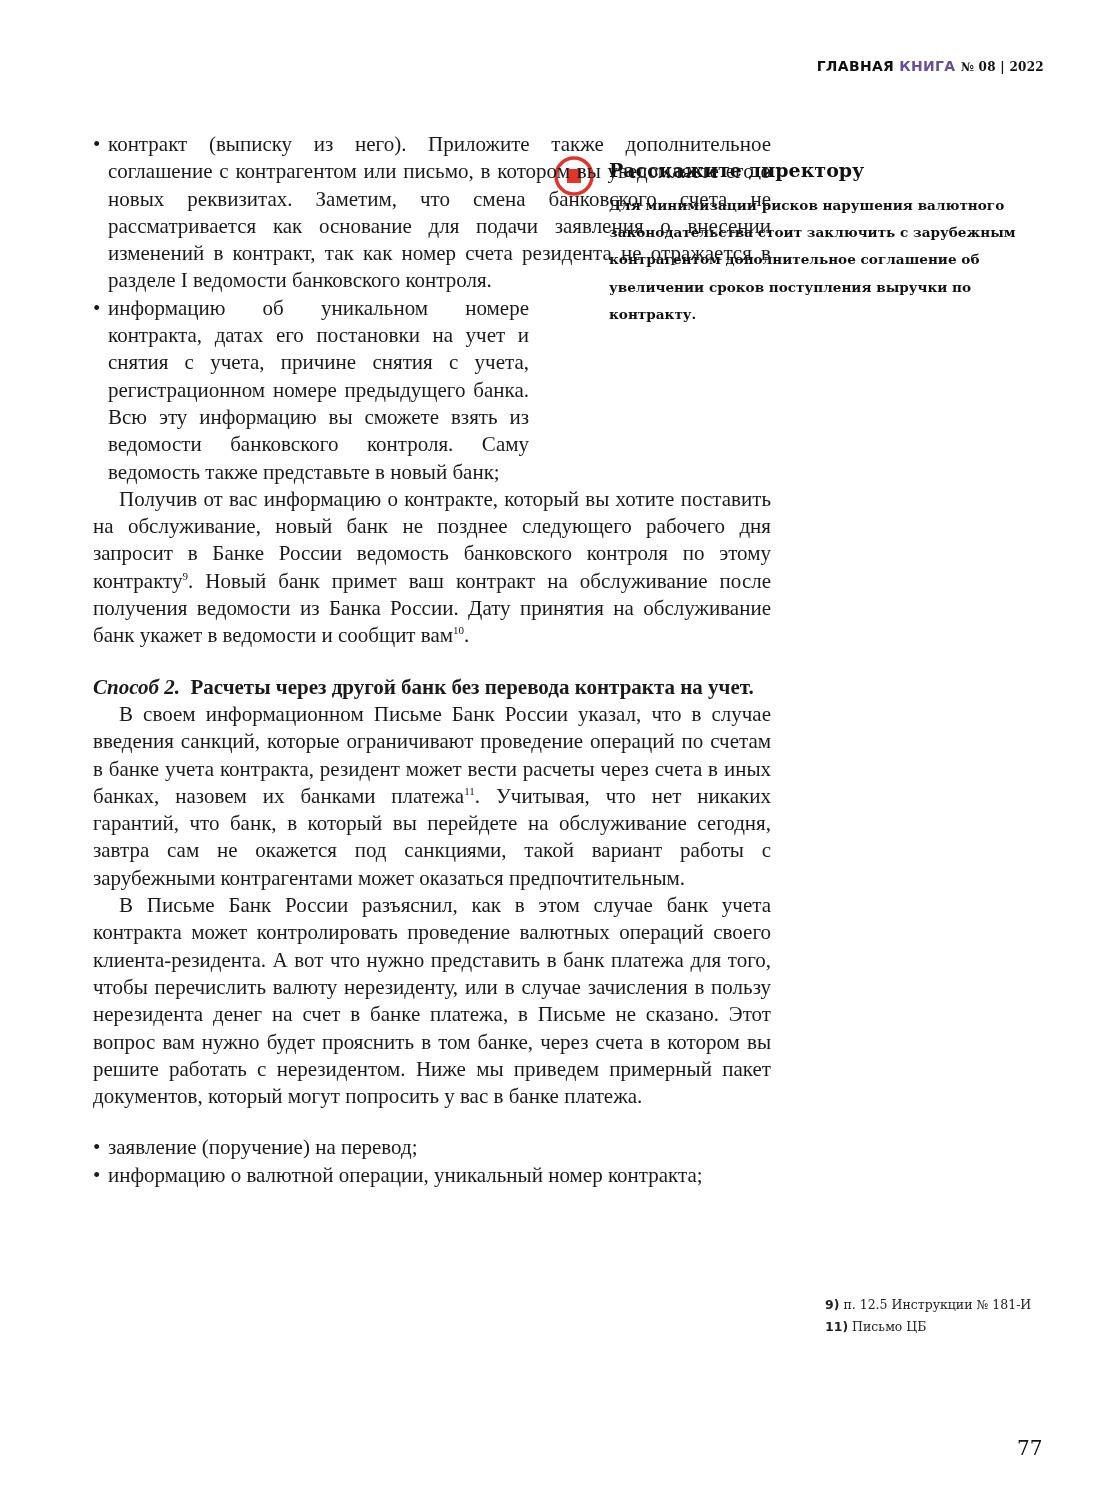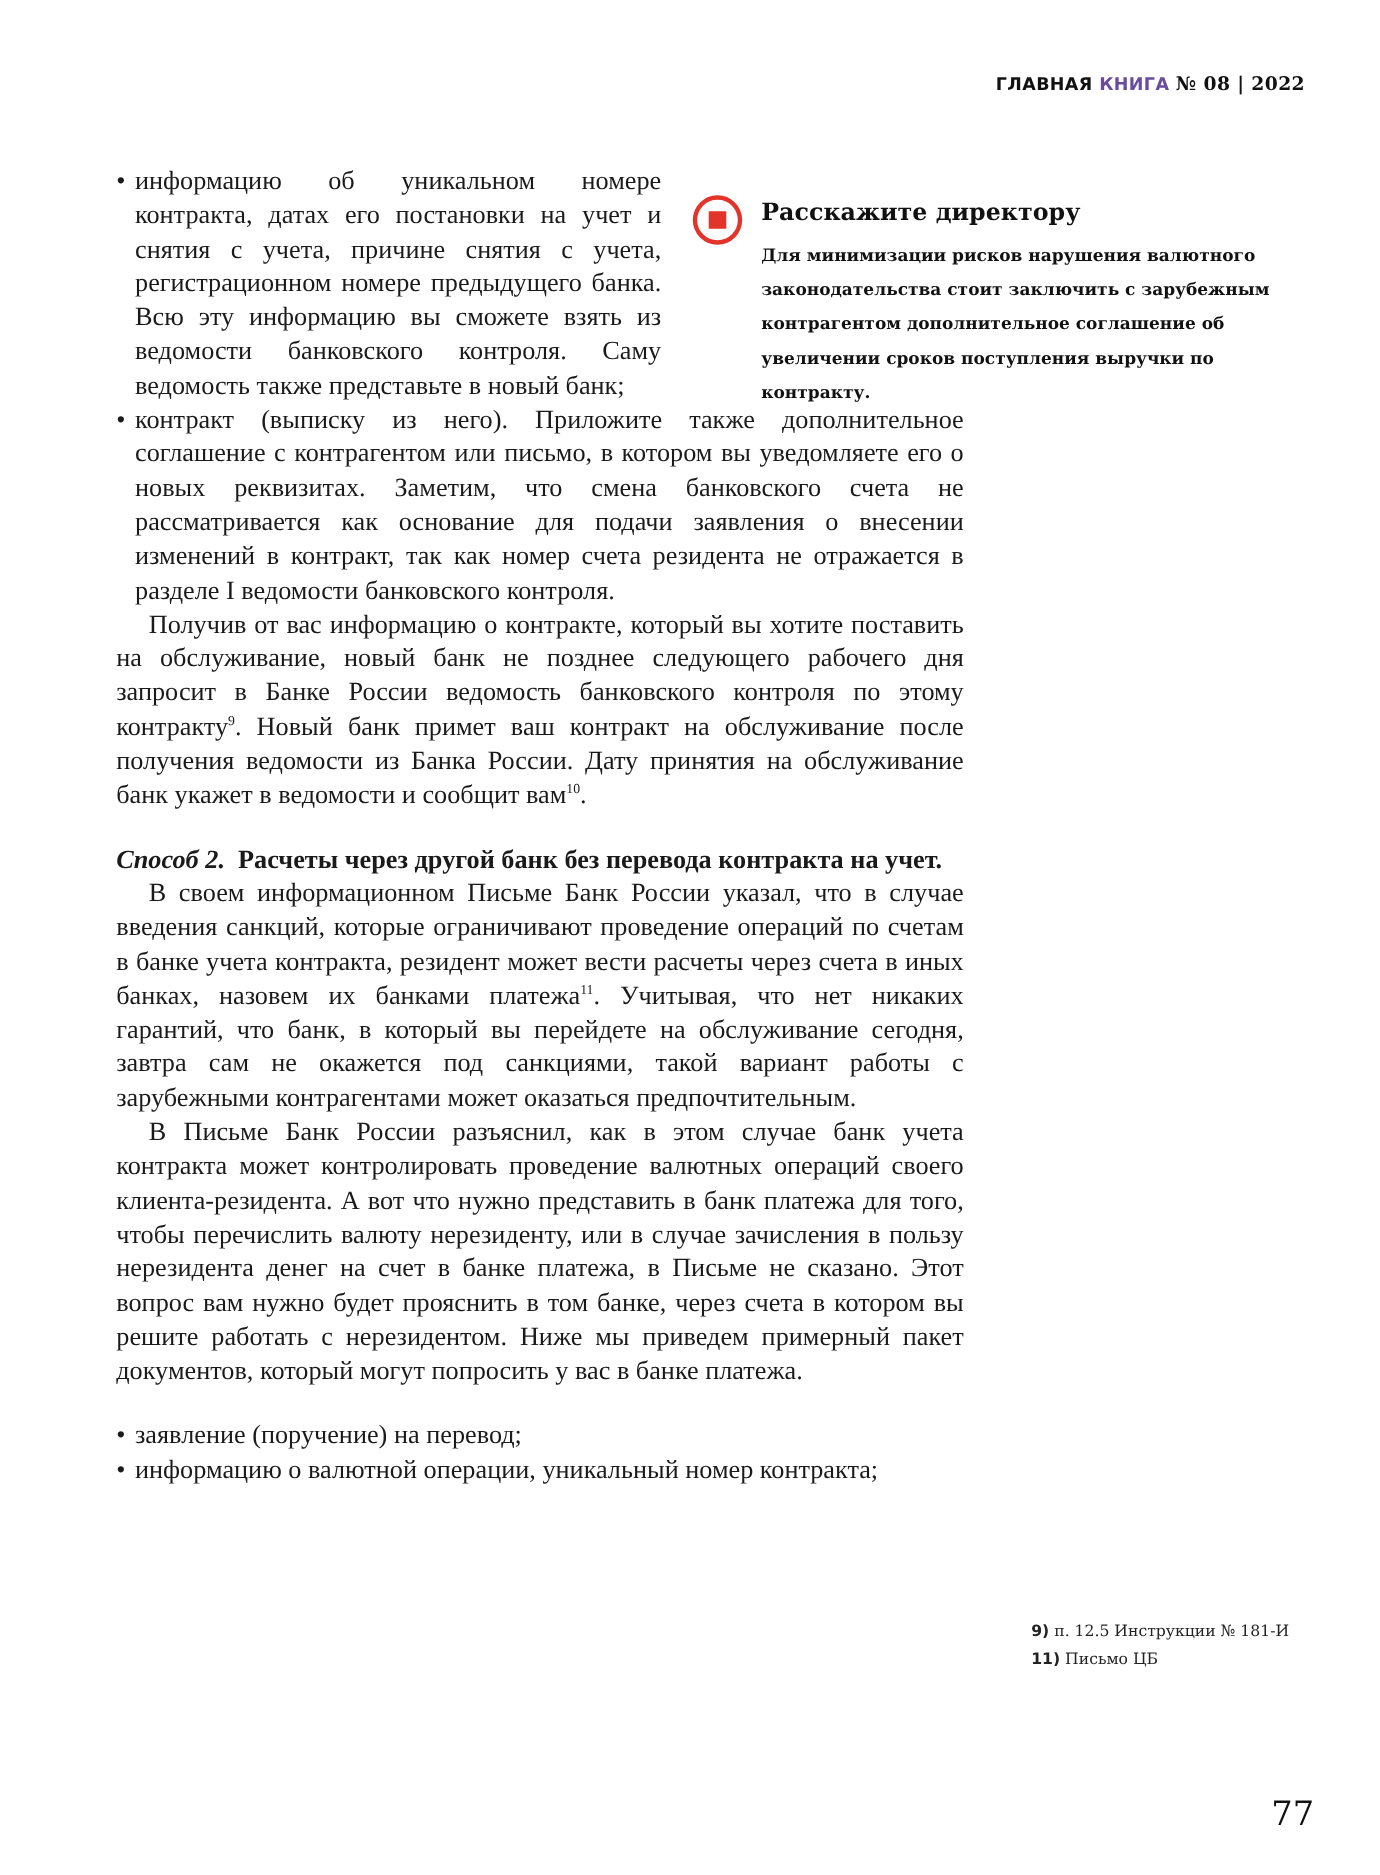--- a/index.html
+++ b/index.html
@@ -3,21 +3,21 @@
 <meta charset="utf-8">
 <style>
   html, body { margin: 0; padding: 0; background: #ffffff; }
   body { width: 1104px; height: 1500px; position: relative; overflow: hidden; color: #1a1a1a; }
   .header {
     position: absolute; top: 58px; right: 60px;
     font-family: "DejaVu Sans", sans-serif; font-weight: bold; font-size: 14px; letter-spacing: 0.3px;
     color: #111; white-space: nowrap;
   }
   .header .brand2 { color: #6a4c9c; }
-  .header .issue { font-family: "DejaVu Serif", serif; font-size: 15px; }
+  .header .issue { font-family: "DejaVu Serif", serif; font-size: 12px; }
 
   .main {
     position: absolute; left: 93px; top: 131px; width: 678px;
     font-family: "Liberation Serif", serif; font-size: 21px; line-height: 27.3px; color: #1a1a1a;
   }
   .narrow { width: 421px; }
   .para { margin: 0; text-align: justify; }
   .indent { text-indent: 26px; }
   .bullet { position: relative; padding-left: 15px; margin: 0; text-align: justify; }
   .bullet::before { content: "•"; position: absolute; left: 0; top: 0; }
@@ -41,21 +41,21 @@
 
   .footnotes {
     position: absolute; left: 825px; top: 1296px; width: 225px;
     font-family: "DejaVu Serif", serif; font-size: 12.5px; line-height: 18px; color: #222;
   }
   .footnotes p { margin: 0 0 4px 0; }
   .footnotes b { font-family: "DejaVu Sans", sans-serif; font-weight: bold; }
 
   .page-num {
     position: absolute; left: 1017px; top: 1436px;
-    font-family: "DejaVu Serif", serif; font-size: 27px; color: #111;
+    font-family: "DejaVu Serif", serif; font-size: 20px; color: #111;
   }
 </style>
 </head>
 <body>
 
 <div class="header">
   <span>ГЛАВНАЯ</span>
   <span class="brand2">КНИГА</span>
   <span class="issue">№ 08 | 2022</span>
 </div>
@@ -63,22 +63,22 @@
 <div class="sidebar">
   <svg class="callout-icon" viewBox="0 0 42 42">
     <circle cx="21" cy="21" r="18" fill="none" stroke="#e2342a" stroke-width="3.5"></circle>
     <rect x="14" y="14" width="14" height="14" fill="#e2342a"></rect>
   </svg>
   <div class="callout-title">Расскажите директору</div>
   <div class="callout-body">Для минимизации рисков нарушения валютного законодательства стоит заключить с зарубежным контрагентом дополнительное соглашение об увеличении сроков поступления выручки по контракту.</div>
 </div>
 
 <div class="main">
+  <p class="bullet">контракт (выписку из него). Приложите также дополнительное соглашение с контрагентом или письмо, в котором вы уведомляете его о новых реквизитах. Заметим, что смена банковского счета не рассматривается как основание для подачи заявления о внесении изменений в контракт, так как номер счета резидента не отражается в разделе I ведомости банковского контроля.</p>
   <p class="bullet narrow">информацию об уникальном номере контракта, датах его постановки на учет и снятия с учета, причине снятия с учета, регистрационном номере предыдущего банка. Всю эту информацию вы сможете взять из ведомости банковского контроля. Саму ведомость также представьте в новый банк;</p>
-  <p class="bullet">контракт (выписку из него). Приложите также дополнительное соглашение с контрагентом или письмо, в котором вы уведомляете его о новых реквизитах. Заметим, что смена банковского счета не рассматривается как основание для подачи заявления о внесении изменений в контракт, так как номер счета резидента не отражается в разделе I ведомости банковского контроля.</p>
   <p class="para indent"><span>Получив от вас информацию о контракте, который вы хотите поставить на обслуживание, новый банк не позднее следующего рабочего дня запросит в Банке России ведомость банковского контроля по этому контракту</span><sup>9</sup><span>. Новый банк примет ваш контракт на обслуживание после получения ведомости из Банка России. Дату принятия на обслуживание банк укажет в ведомости и сообщит вам</span><sup>10</sup><span>.</span></p>
 
   <div class="gap"></div>
   <p class="subhead"><i>Способ 2.</i>&nbsp; <span>Расчеты через другой банк без перевода контракта на учет.</span></p>
   <p class="para indent"><span>В своем информационном Письме Банк России указал, что в случае введения санкций, которые ограничивают проведение операций по счетам в банке учета контракта, резидент может вести расчеты через счета в иных банках, назовем их банками платежа</span><sup>11</sup><span>. Учитывая, что нет никаких гарантий, что банк, в который вы перейдете на обслуживание сегодня, завтра сам не окажется под санкциями, такой вариант работы с зарубежными контрагентами может оказаться предпочтительным.</span></p>
   <p class="para indent">В Письме Банк России разъяснил, как в этом случае банк учета контракта может контролировать проведение валютных операций своего клиента-резидента. А вот что нужно представить в банк платежа для того, чтобы перечислить валюту нерезиденту, или в случае зачисления в пользу нерезидента денег на счет в банке платежа, в Письме не сказано. Этот вопрос вам нужно будет прояснить в том банке, через счета в котором вы решите работать с нерезидентом. Ниже мы приведем примерный пакет документов, который могут попросить у вас в банке платежа.</p>
 
   <div class="gap"></div>
   <p class="bullet">заявление (поручение) на перевод;</p>
   <p class="bullet">информацию о валютной операции, уникальный номер контракта;</p>

